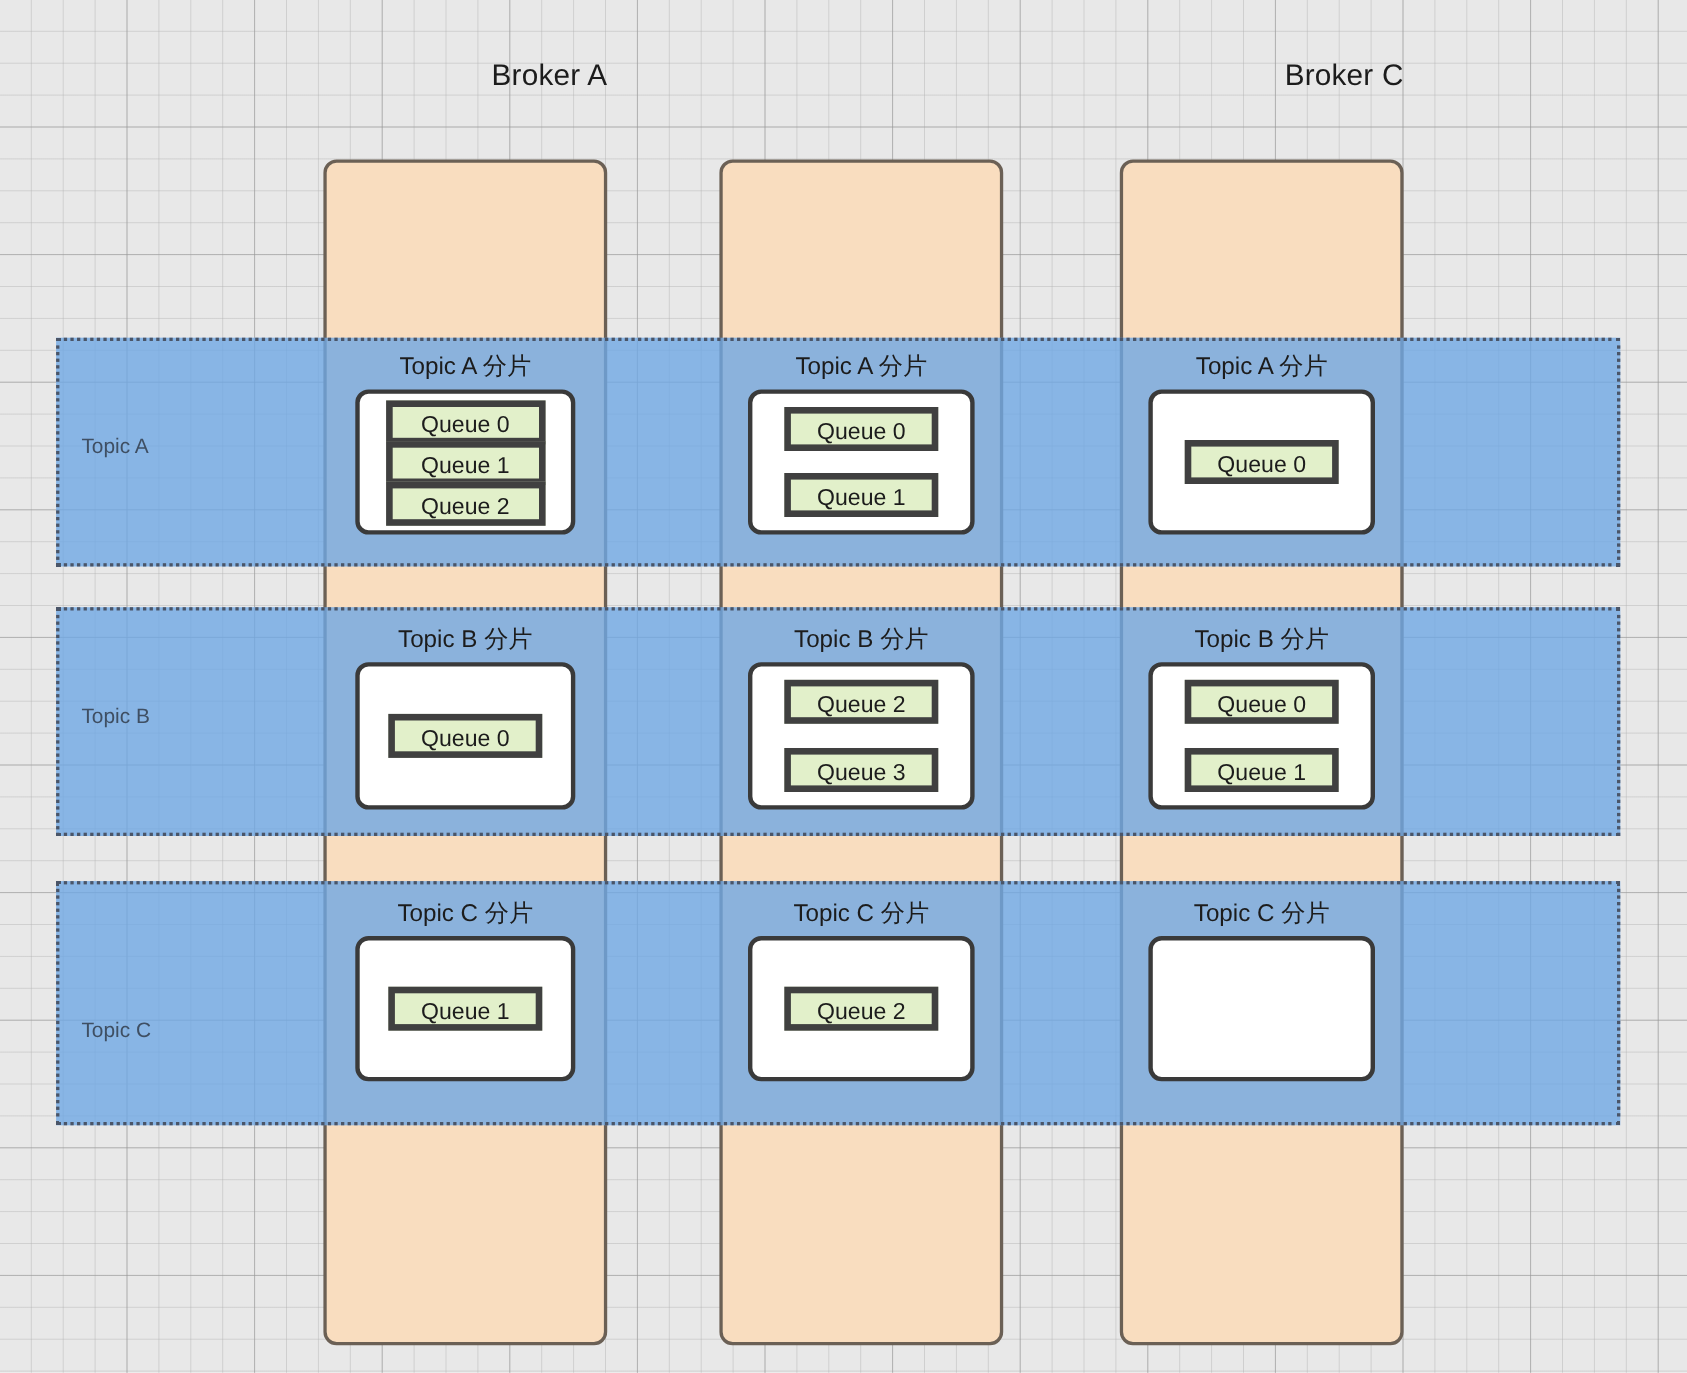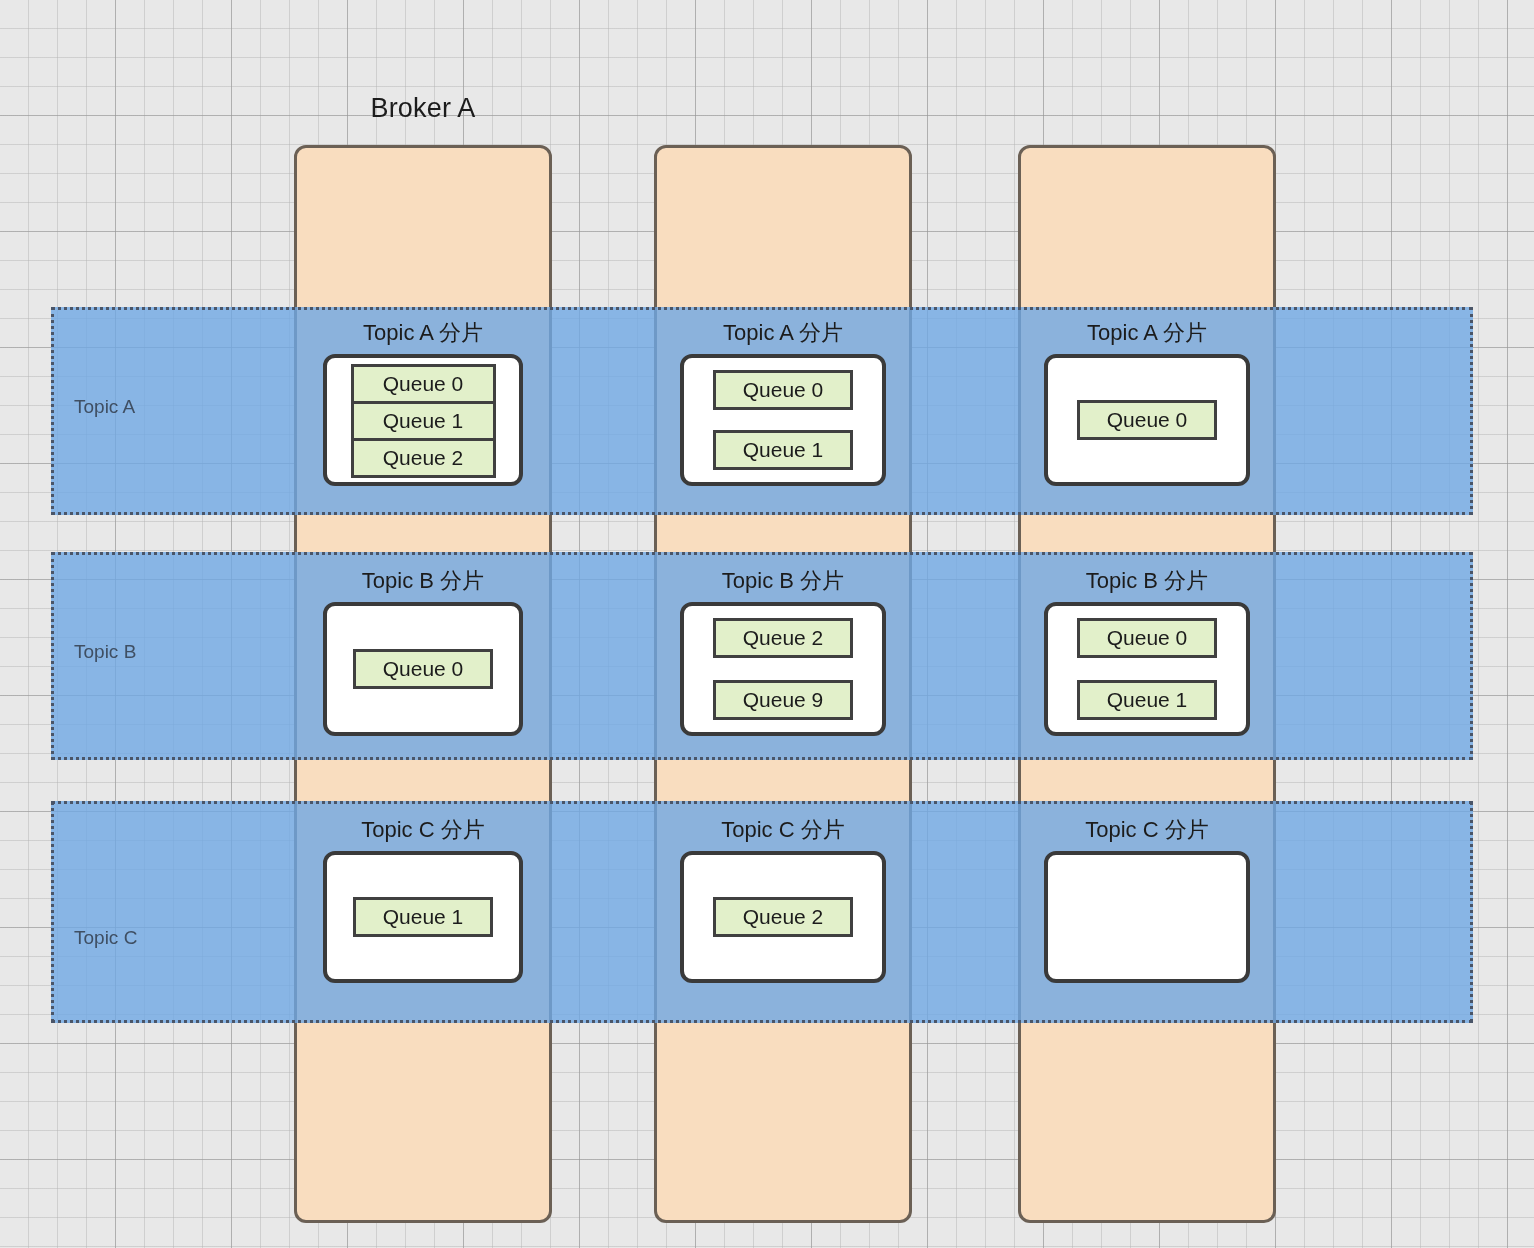--- a/index.html
+++ b/index.html
@@ -42,26 +42,25 @@
     z-index: 1;
   }
   .broker-col.a { left: 294px; width: 258px; }
   .broker-col.b { left: 654px; width: 258px; }
   .broker-col.c { left: 1018px; width: 258px; }
 
   .broker-title {
     position: absolute;
     top: 53px;
     width: 258px;
-    text-align: center;
+    text-align: right;
     font-size: 27px;
     color: #1c1c1c;
     letter-spacing: 0.2px;
     z-index: 4;
-    margin-top: 40px;
   }
   .broker-title.a { left: 294px; }
   .broker-title.b { left: 654px; }
   .broker-title.c { left: 1018px; }
 
   
   .topic-band {
     position: absolute;
     left: 51px;
     width: 1422px;
@@ -106,21 +105,21 @@
     border: 4px solid #3a3a3a;
     border-radius: 12px;
     box-sizing: border-box;
     display: flex;
     flex-direction: column;
     align-items: center;
     justify-content: center;
   }
   .queue {
     background: #e2f0ca;
-    border: 3px solid #404040;
+    border: 6px solid #404040;
     box-sizing: border-box;
     font-size: 21px;
     color: #1c1c1c;
     text-align: center;
     line-height: 34px;
     height: 40px;
     white-space: nowrap;
   }
 
   
@@ -167,20 +166,21 @@
     flex-direction: column;
   }
   .queue-stack .queue + .queue { margin-top: -3px; }
 </style>
 </head>
 <body>
 
 <div id="canvas">
 
   <div class="broker-title a">Broker A</div>
+  <div class="broker-title c">Broker C</div>
 
   <div class="broker-col a"></div>
   <div class="broker-col b"></div>
   <div class="broker-col c"></div>
 
   <div class="topic-band row1"></div>
   <div class="topic-band row2"></div>
   <div class="topic-band row3"></div>
 
   <div class="topic-label row1">Topic A</div>
@@ -217,21 +217,21 @@
     <div class="shard-title">Topic B 分片</div>
     <div class="shard-box">
       <div class="queue">Queue 0</div>
     </div>
   </div>
 
   <div class="shard b2">
     <div class="shard-title">Topic B 分片</div>
     <div class="shard-box">
       <div class="queue">Queue 2</div>
-      <div class="queue">Queue 9</div>
+      <div class="queue">Queue 3</div>
     </div>
   </div>
 
   <div class="shard c2">
     <div class="shard-title">Topic B 分片</div>
     <div class="shard-box">
       <div class="queue">Queue 0</div>
       <div class="queue">Queue 1</div>
     </div>
   </div>

